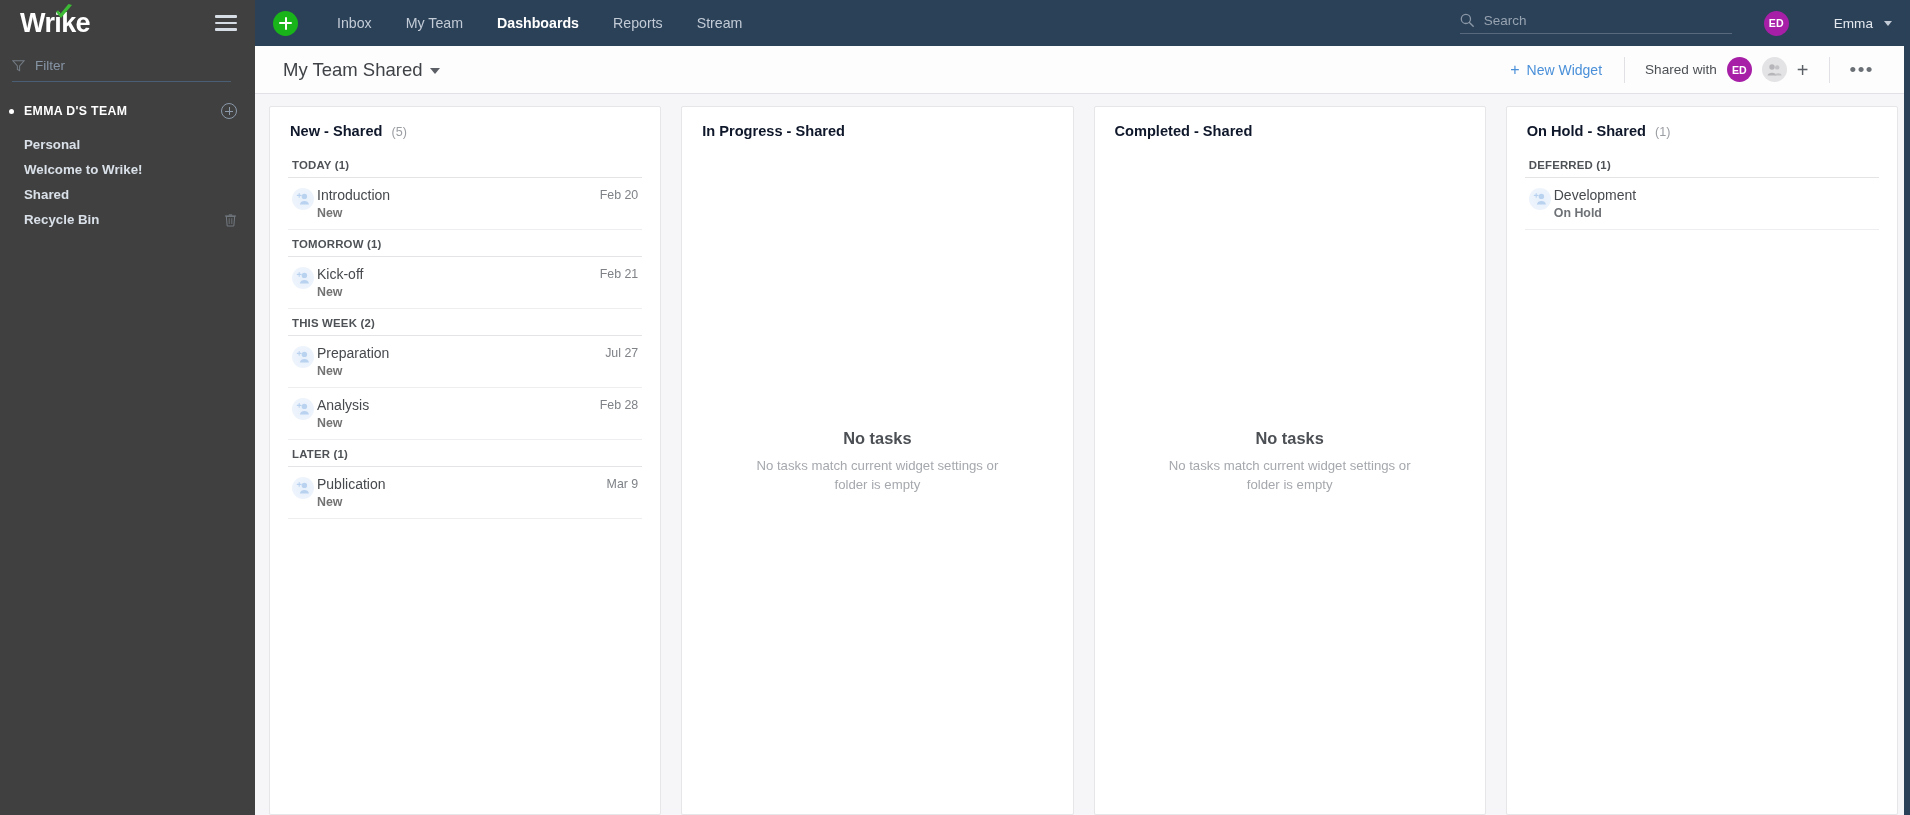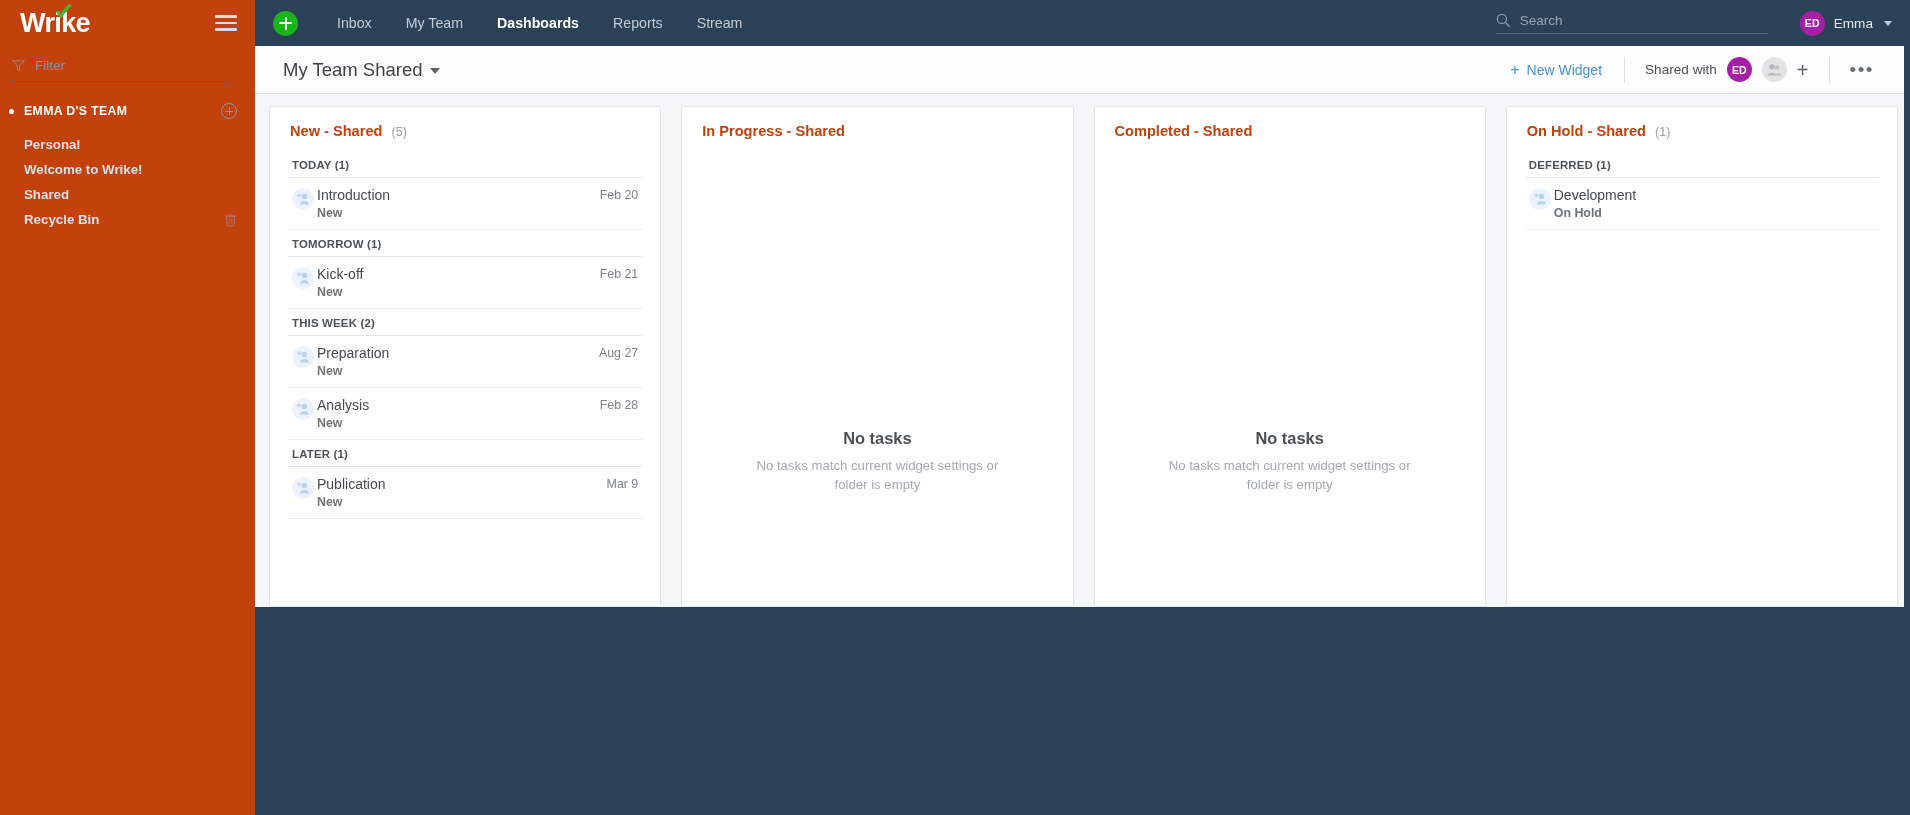--- a/index.html
+++ b/index.html
@@ -7,21 +7,21 @@
     width: 1910px; height: 815px;
     overflow: hidden;
     font-family: "Liberation Sans", sans-serif;
     background: #2b4158;
   }
   .app { position: relative; width: 1910px; height: 815px; display: flex; background:#2b4158; }
 
   
   .sidebar {
     width: 255px; flex: 0 0 255px; height: 815px;
-    background: #c2410c;
+    background: #404040;
     position: relative;
   }
   .logo-row {
     height: 46px; display: flex; align-items: center;
     padding: 0 18px 0 20px; justify-content: space-between;
   }
   .logo { position: relative; display: inline-block; }
   .logo-text {
     font-size: 27px; font-weight: bold; color: #ffffff;
     letter-spacing: -0.6px; line-height: 28px;
@@ -69,21 +69,21 @@
   .nav-item {
     display: flex; align-items: center; height: 25px;
     padding: 0 18px 0 24px; color: #d9e0e8;
     font-size: 13.3px; font-weight: bold; cursor: pointer;
   }
   .nav-item .label { flex: 1; }
   .trash-icon { width: 13px; height: 14px; opacity: .6; }
 
   
   .main {
-    flex: 1; height: 607px; display: flex; flex-direction: column;
+    flex: 1; height: 815px; display: flex; flex-direction: column;
     background: #f6f6f8; position: relative;
   }
 
   
   .topnav {
     height: 46px; flex: 0 0 46px; background: #2b4158;
     display: flex; align-items: center; padding: 0 18px 0 18px;
   }
   .add-btn {
     width: 25px; height: 25px; border-radius: 50%; background: #19b419;
@@ -109,21 +109,21 @@
     background: transparent; border: none; outline: none; width: 100%;
     color: #cdd5de; font-size: 13.5px; font-family: inherit;
   }
   .search-input::placeholder { color: #97a3b1; }
   .user-chip { display: flex; align-items: center; gap: 9px; cursor: pointer; }
   .avatar-initials {
     width: 25px; height: 25px; border-radius: 50%;
     background: #a71fa7; color: #fff; font-size: 10.6px; font-weight: bold;
     display: flex; align-items: center; justify-content: center; letter-spacing:.2px;
   }
-  .user-name { color: #e3e8ee; font-size: 13.6px; }
+  .user-name { color: #e3e8ee; font-size: 13.6px; margin-left: 36px; }
   .caret-down {
     width: 0; height: 0; border-left: 4.5px solid transparent;
     border-right: 4.5px solid transparent; border-top: 5px solid #c3ccd6;
     margin-left: 2px;
   }
 
   
   .dash-header {
     height: 48px; flex: 0 0 48px; background: #fdfdfd;
     border-bottom: 1px solid #e2e2e6;
@@ -165,21 +165,21 @@
   .col:first-child { padding-left: 14px; }
   .col:last-child { padding-right: 12px; }
   .widget {
     background: #ffffff; border: 1px solid #e6e6e9; border-radius: 2px;
     width: 100%; display: flex; flex-direction: column;
     box-shadow: 0 1px 1px rgba(0,0,0,.03);
   }
   .widget-head {
     padding: 16px 20px 12px 20px; display: flex; align-items: baseline; gap: 9px;
   }
-  .widget-title { font-size: 14.6px; font-weight: bold; color: #c2410c; }
+  .widget-title { font-size: 14.6px; font-weight: bold; color: #0f172a; }
   .widget-count { font-size: 12.6px; color: #9a9da2; }
   .group { padding: 0 18px; }
   .group-label {
     font-size: 11.4px; font-weight: bold; color: #4e5256; letter-spacing: .2px;
     padding: 8px 4px 6px 4px; border-bottom: 1px solid #e4e4e7;
   }
   .task-row {
     display: flex; align-items: flex-start; gap: 3px;
     padding: 9px 4px 9px 4px; border-bottom: 1px solid #eeeef0; cursor: pointer;
   }
@@ -371,21 +371,21 @@
                 <svg width="22" height="22" viewBox="0 0 22 22">
                   <circle cx="12.4" cy="8.4" r="2.7" fill="#b9d2ef"></circle>
                   <path d="M7.9 16.4 C8.3 11.9 16.5 11.9 16.9 16.4 Z" fill="#b9d2ef"></path>
                   <path d="M5.3 7.4 H9.1 M7.2 5.5 V9.3" stroke="#b9d2ef" stroke-width="1.1" stroke-linecap="round"></path>
                 </svg>
               </div>
               <div class="task-main">
                 <div class="task-name">Preparation</div>
                 <div class="task-status">New</div>
               </div>
-              <div class="task-date">Aug 27</div>
+              <div class="task-date">Jul 27</div>
             </div>
             <div class="task-row">
               <div class="task-avatar">
                 <svg width="22" height="22" viewBox="0 0 22 22">
                   <circle cx="12.4" cy="8.4" r="2.7" fill="#b9d2ef"></circle>
                   <path d="M7.9 16.4 C8.3 11.9 16.5 11.9 16.9 16.4 Z" fill="#b9d2ef"></path>
                   <path d="M5.3 7.4 H9.1 M7.2 5.5 V9.3" stroke="#b9d2ef" stroke-width="1.1" stroke-linecap="round"></path>
                 </svg>
               </div>
               <div class="task-main">

